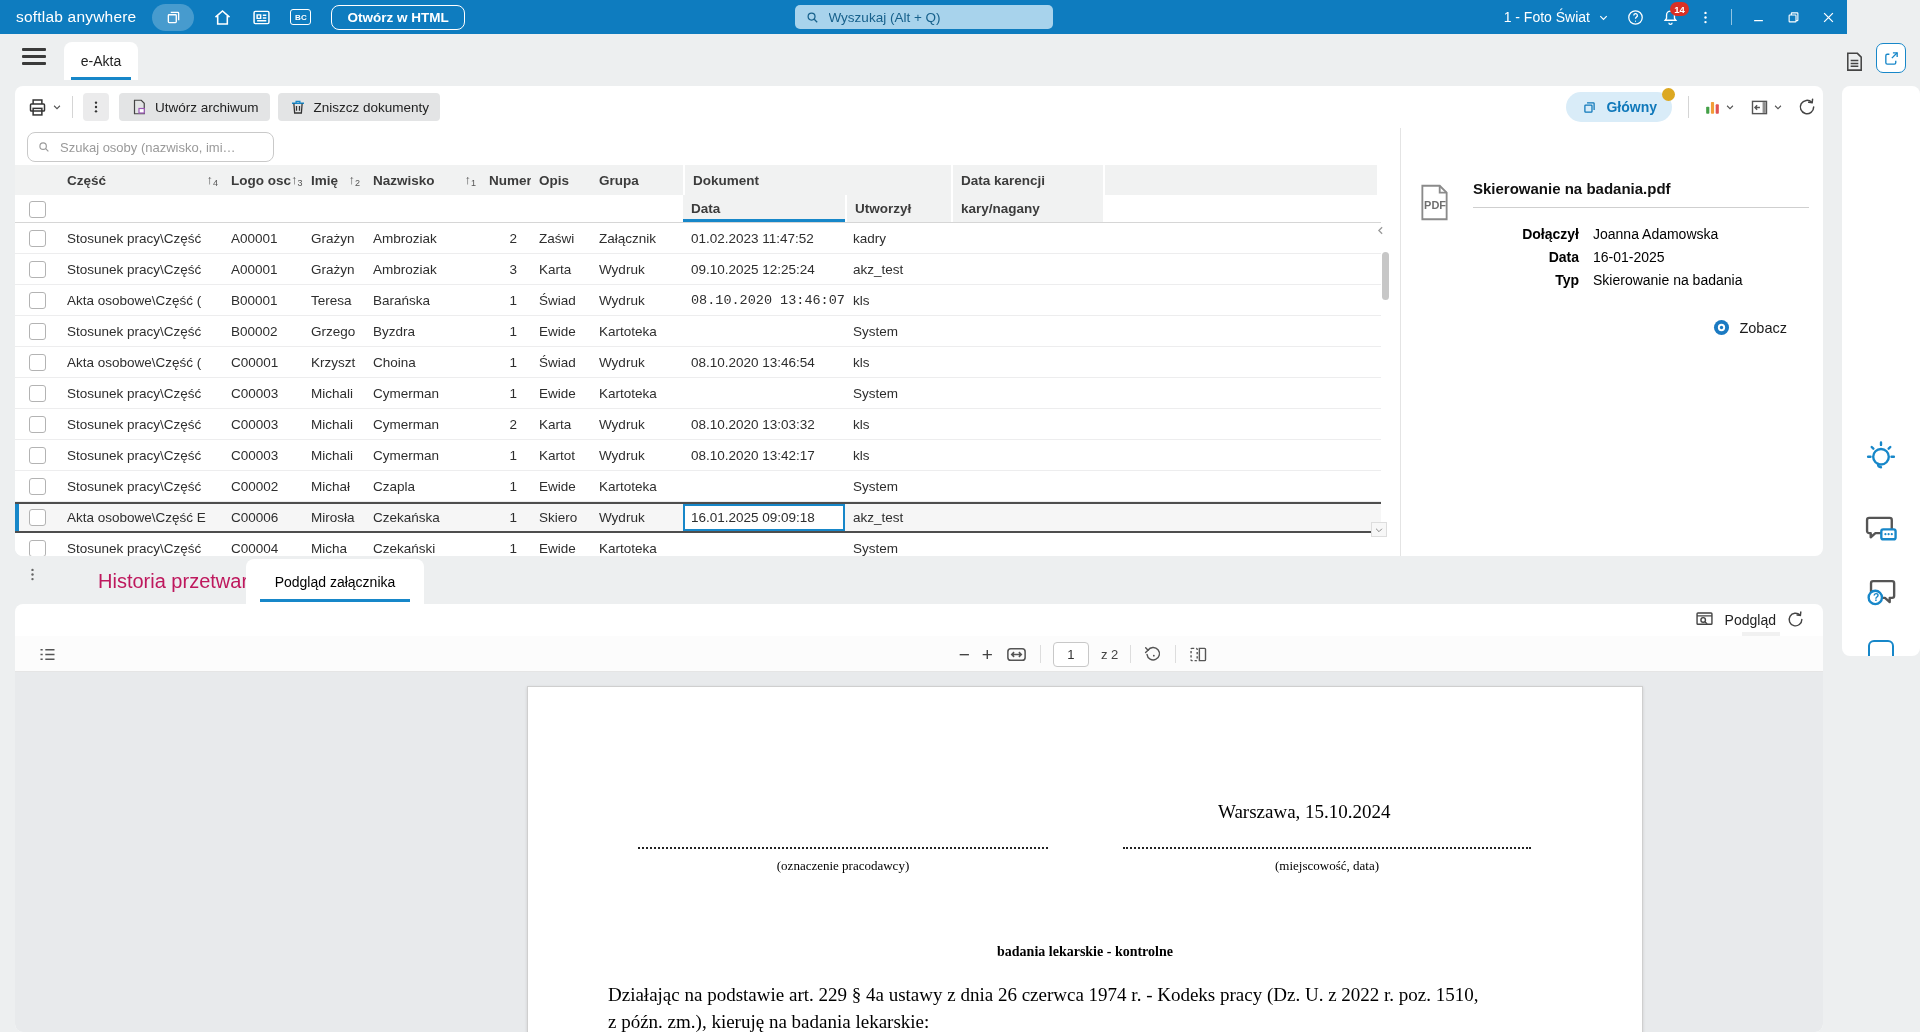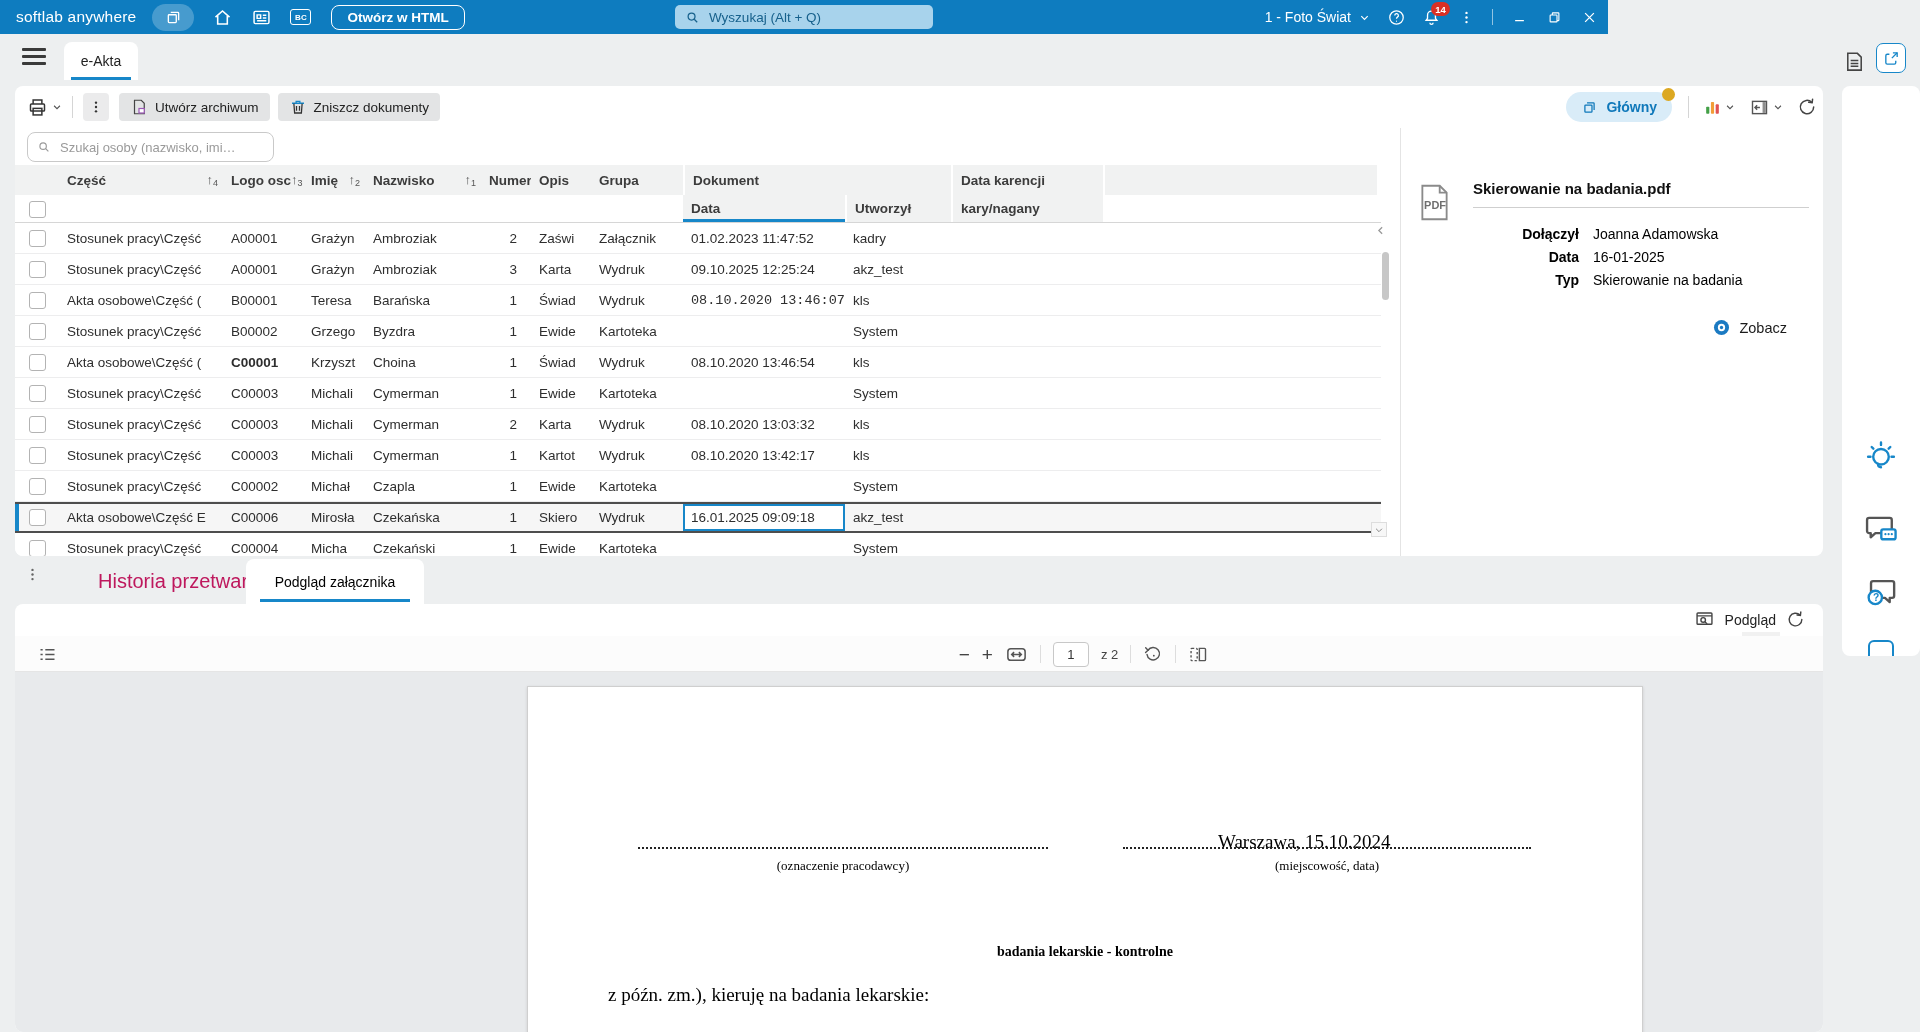--- a/index.html
+++ b/index.html
@@ -3,21 +3,21 @@
 <meta charset="utf-8">
 <style>
   html,body{margin:0;padding:0}
   body{width:1920px;height:1032px;position:relative;background:#edeff0;
        font-family:"Liberation Sans","DejaVu Sans",sans-serif;overflow:hidden;color:#2e2e2e}
   button{background:none;border:none;padding:0;margin:0;font:inherit;cursor:pointer;color:inherit}
   input{font:inherit;outline:none}
   svg{display:block}
 
   
-  .topbar{position:absolute;left:0;top:0;width:1608px;height:34px;background:#0e7cbf;
+  .topbar{position:absolute;left:0;top:0;width:1847px;height:34px;background:#0e7cbf;
           display:flex;align-items:center;color:#fff}
   .brand{font-size:15.5px;font-weight:500;margin-left:16px;letter-spacing:.2px}
   .tb-circle{width:42px;height:27px;border-radius:14px;background:rgba(255,255,255,.24);
              display:flex;align-items:center;justify-content:center;margin-left:16px}
   .tb-ic{display:flex;align-items:center;justify-content:center;margin-left:18px}
   .bc-badge{width:19px;height:14px;border:1.6px solid #fff;border-radius:3px;font-size:8px;
             font-weight:bold;display:flex;align-items:center;justify-content:center}
   .open-html{margin-left:20px;height:25px;border:1.6px solid #fff;border-radius:8px;
              padding:0 15px;color:#fff;font-size:13.5px;font-weight:bold;display:flex;align-items:center}
   .tb-search{position:absolute;left:50%;top:5px;transform:translateX(-50%);width:258px;height:24px;
@@ -123,21 +123,21 @@
   .pv-toolbar{position:absolute;left:0;top:32px;width:1808px;height:36px;background:#fcfcfc;border-bottom:1px solid #e5e5e5;box-sizing:border-box}
   .pv-outline{position:absolute;left:22px;top:8px}
   .pv-controls{position:absolute;left:512px;top:0;width:1114px;height:36px;display:flex;align-items:center;justify-content:center;gap:12px}
   .zoom-txt{font-size:19px;color:#444;line-height:19px}
   .sep-thin{width:1px;height:18px;background:#ddd}
   .page-box{width:34px;height:23px;border:1px solid #c8c8c8;border-radius:4px;text-align:center;font-size:13px;color:#333;padding:0}
   .page-total{font-size:13px;color:#444}
   .pv-viewer{position:absolute;left:0;top:68px;width:1808px;height:360px;background:#e8eaec}
   .pdf-page{position:absolute;left:512px;top:14px;width:1114px;height:400px;background:#fff;border:1px solid #cfcfcf;
             box-shadow:0 1px 3px rgba(0,0,0,.12);font-family:"Liberation Serif","DejaVu Serif",serif;color:#000}
-  .pdf-date{position:absolute;left:690px;top:144px;font-size:19px}
+  .pdf-date{position:absolute;left:690px;top:114px;font-size:19px}
   .dotline{position:absolute;top:160px;height:0;border-bottom:2.5px dotted #222}
   .dotline.l{left:110px;width:410px}
   .dotline.r{left:595px;width:408px}
   .dotcap{position:absolute;top:171px;font-size:13px;text-align:center}
   .dotcap.l{left:110px;width:410px}
   .dotcap.r{left:595px;width:408px}
   .pdf-title{position:absolute;left:0;top:228px;width:1114px;text-align:center;font-size:21px;font-weight:bold}
   .pdf-subtitle{position:absolute;left:0;top:257px;width:1114px;text-align:center;font-size:14px;font-weight:bold}
   .pdf-body{position:absolute;left:80px;top:294px;width:990px;font-size:19px;line-height:27px}
 
@@ -508,21 +508,21 @@
           <div class="tcell c-grupa" style="width: 92px;">Kartoteka</div>
           <div class="tcell c-data" style="width: 162px;"></div>
           <div class="tcell c-utworzyl" style="width: 106px;">System</div>
           <div class="tcell c-kary" style="width: 152px;"></div>
         </div>
         <div class="trow">
           <div class="tcell c-cb" style="width: 44px;">
             <span class="checkbox"></span>
           </div>
           <div class="tcell c-czesc" style="width: 164px;">Akta osobowe\Część (</div>
-          <div class="tcell c-logo" style="width: 80px; font-weight: bold;">C00001</div>
+          <div class="tcell c-logo" style="width: 80px;">C00001</div>
           <div class="tcell c-imie" style="width: 62px;">Krzyszt</div>
           <div class="tcell c-nazwisko" style="width: 116px;">Choina</div>
           <div class="tcell c-numer" style="width: 50px;">1</div>
           <div class="tcell c-opis" style="width: 60px;">Świad</div>
           <div class="tcell c-grupa" style="width: 92px;">Wydruk</div>
           <div class="tcell c-data" style="width: 162px;">08.10.2020 13:46:54</div>
           <div class="tcell c-utworzyl" style="width: 106px;">kls</div>
           <div class="tcell c-kary" style="width: 152px;"></div>
         </div>
         <div class="trow">
@@ -756,20 +756,21 @@
 
   <div class="pv-viewer">
     <div class="pdf-page">
       <div class="pdf-date">Warszawa, 15.10.2024</div>
       <div class="dotline l"></div>
       <div class="dotline r"></div>
       <div class="dotcap l">(oznaczenie pracodawcy)</div>
       <div class="dotcap r">(miejscowość, data)</div>
       <div class="pdf-subtitle">badania lekarskie - kontrolne</div>
       <div class="pdf-body">
+        <div>Działając na podstawie art. 229 § 4a ustawy z dnia 26 czerwca 1974 r. - Kodeks pracy (Dz. U. z 2022 r. poz. 1510,</div>
         <div>z późn. zm.), kieruję na badania lekarskie:</div>
       </div>
     </div>
   </div>
 </div>
 
 <div class="right-strip">
   <button class="strip-ic" style="top:352px">
     <span>
       <svg width="36" height="36" viewBox="0 0 24 24" fill="none" stroke="#1787c9" stroke-width="1.6" stroke-linecap="round">

